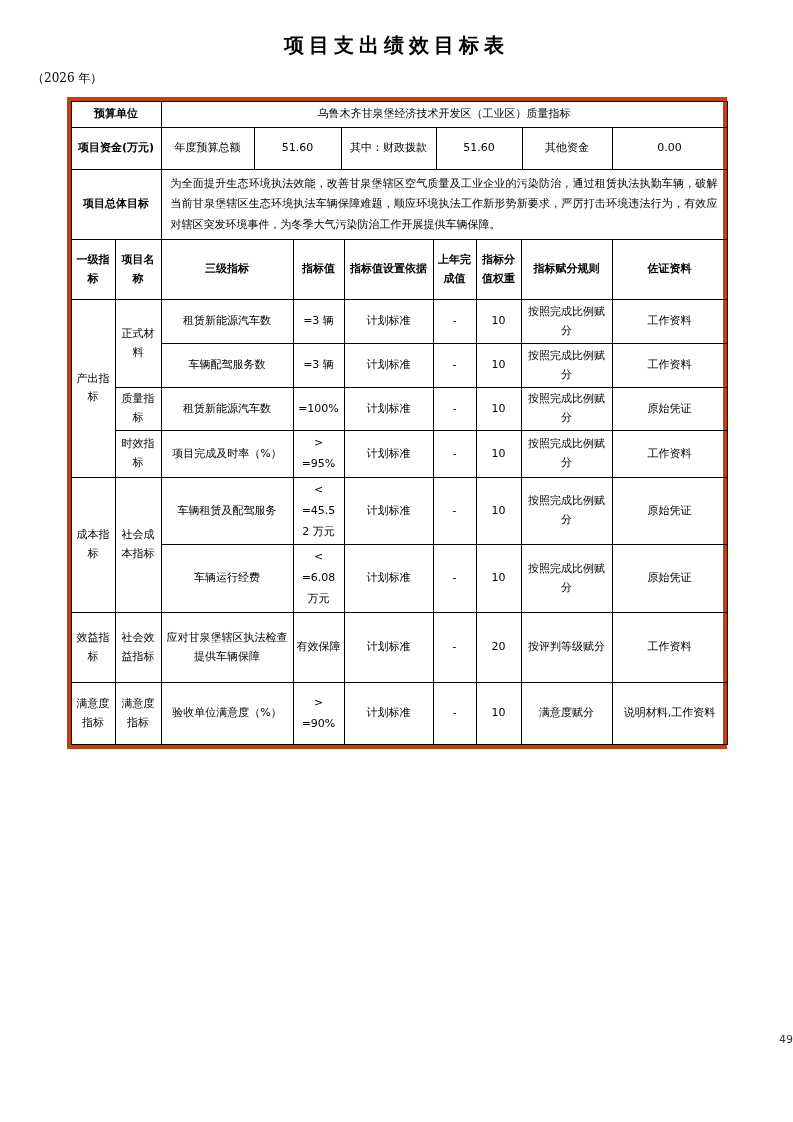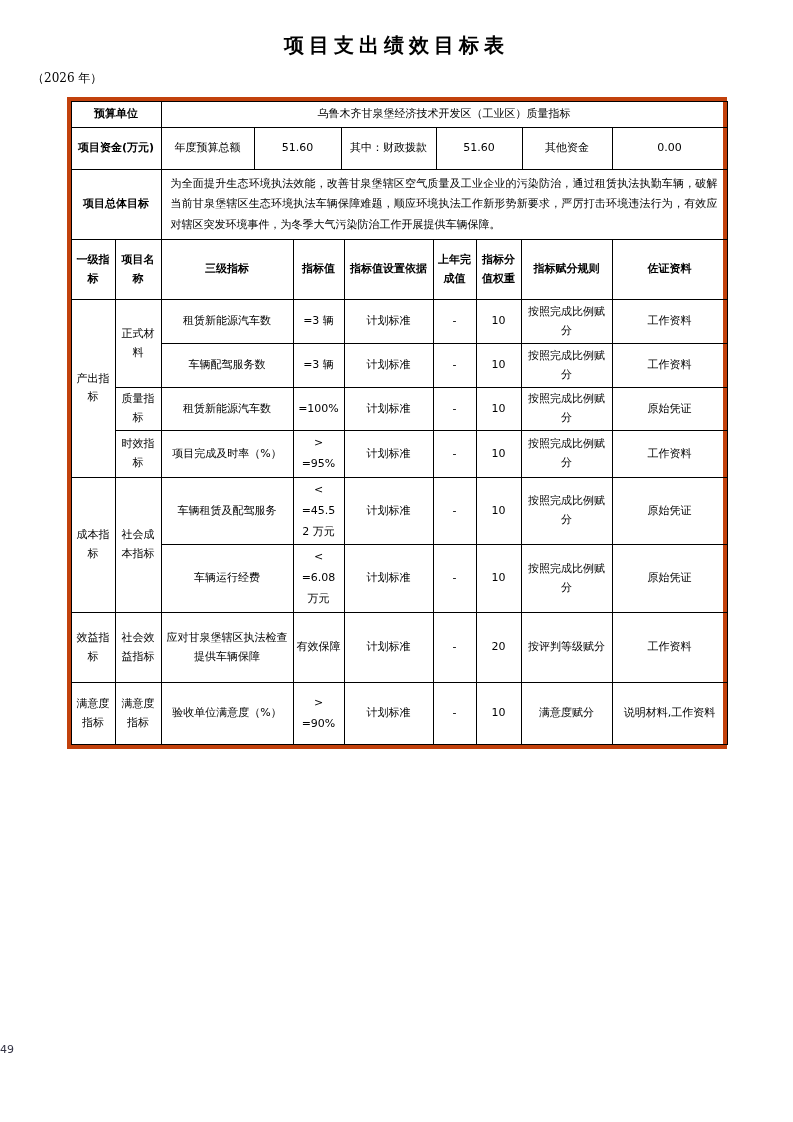--- a/index.html
+++ b/index.html
@@ -57,24 +57,24 @@
   th { font-weight: bold; }
   .goal-cell {
     text-align: justify;
     padding: 4px 9px;
     line-height: 1.85;
   }
   .preline { white-space: pre-line; line-height: 1.9; }
   .bold-val { font-weight: bold; }
   .page-number {
     position: absolute;
-    bottom: 66px;
+    bottom: 76px;
     left: 0;
     width: 100%;
-    text-align: left;
+    text-align: right;
     font-size: 11px;
     color: #333344;
   }
 </style>
 </head>
 <body>
 
 <div class="page">
 
   <div class="doc-title">项目支出绩效目标表</div>

